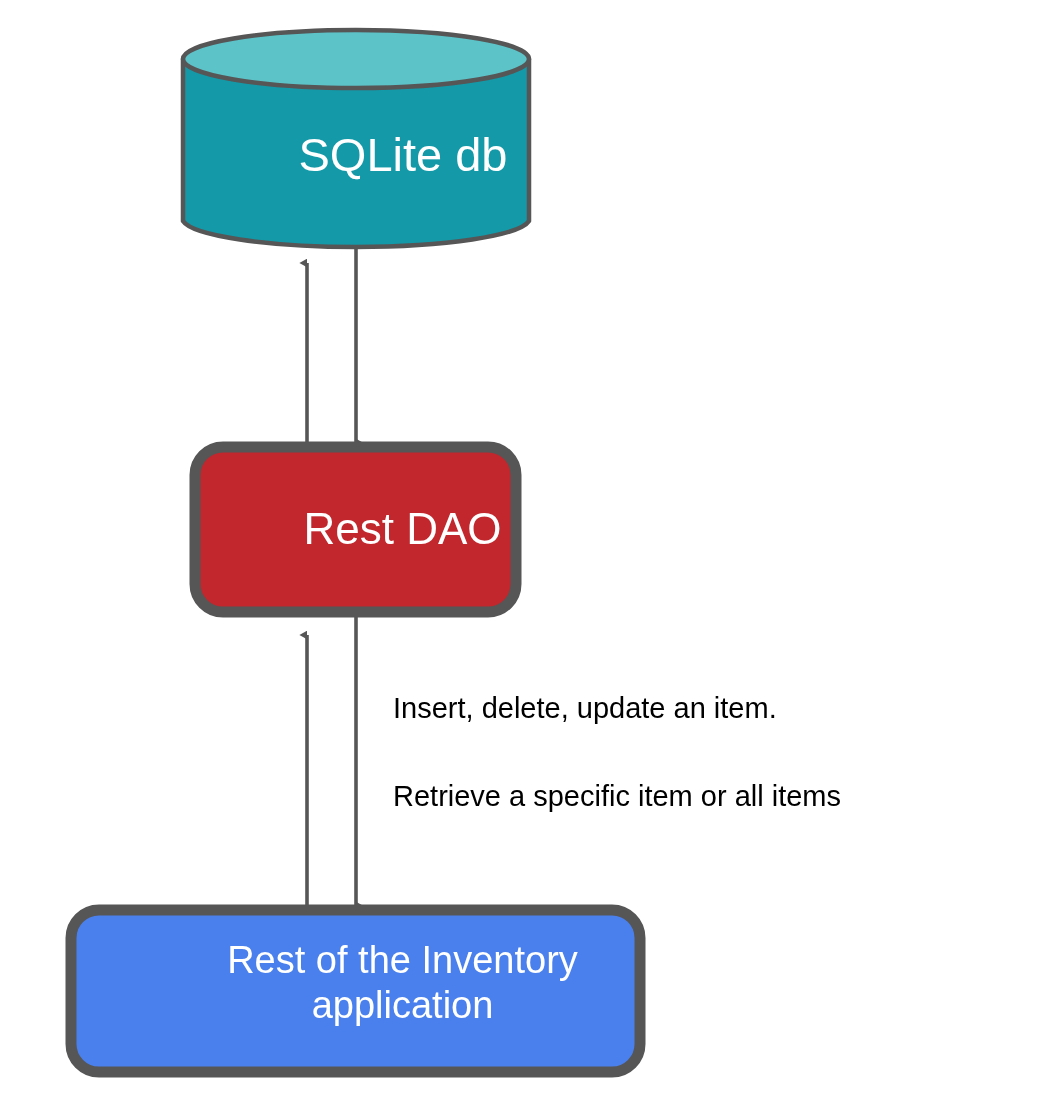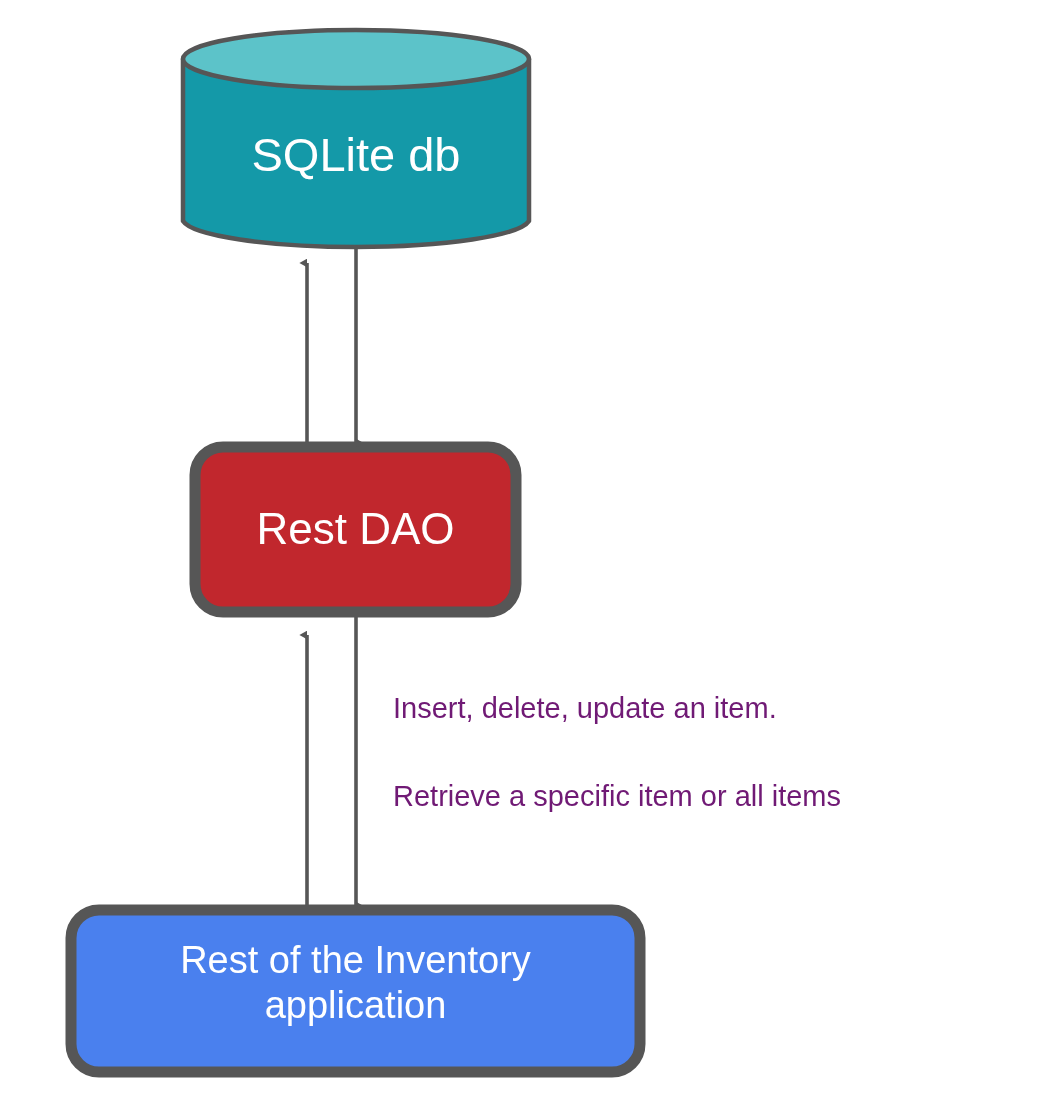--- a/index.html
+++ b/index.html
@@ -26,20 +26,21 @@
 
   
   .node-label {
     position: absolute;
     color: #ffffff;
     text-align: center;
     line-height: 1.18;
     white-space: pre-line;
     pointer-events: none;
     font-weight: 400;
+    margin-left: 47px;
   }
 
   #sqlite-db-label {
     left: 182px;
     top: 127px;
     width: 348px;
     font-size: 47px;
   }
 
   #item-dao-label {
@@ -54,21 +55,21 @@
     top: 938px;
     width: 575px;
     font-size: 38px;
   }
 
   #edge-annotation {
     position: absolute;
     left: 393px;
     top: 694px;
     width: 630px;
-    color: #701a75;
+    color: #000000;
     font-size: 29px;
     line-height: 1.0;
   }
   #edge-annotation .annotation-line {
     display: block;
   }
   #edge-annotation .annotation-line + .annotation-line {
     margin-top: 59px;
   }
 </style>

